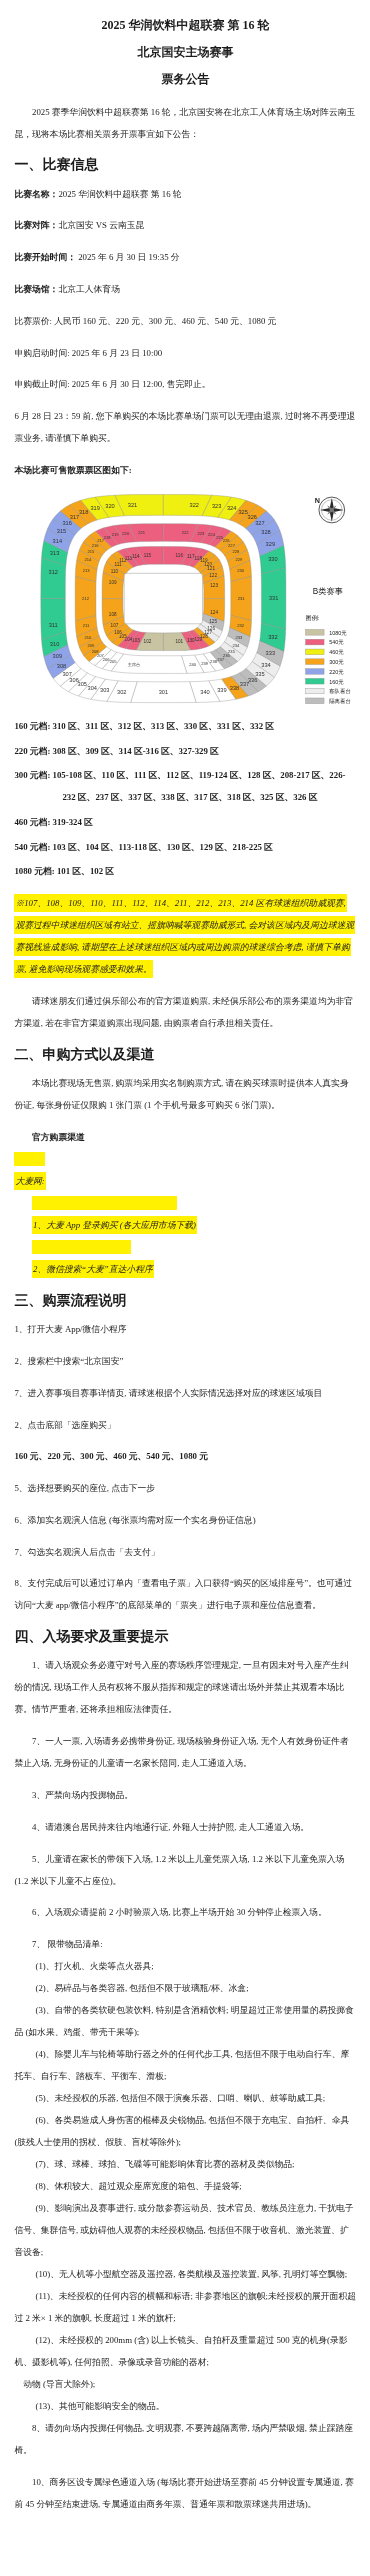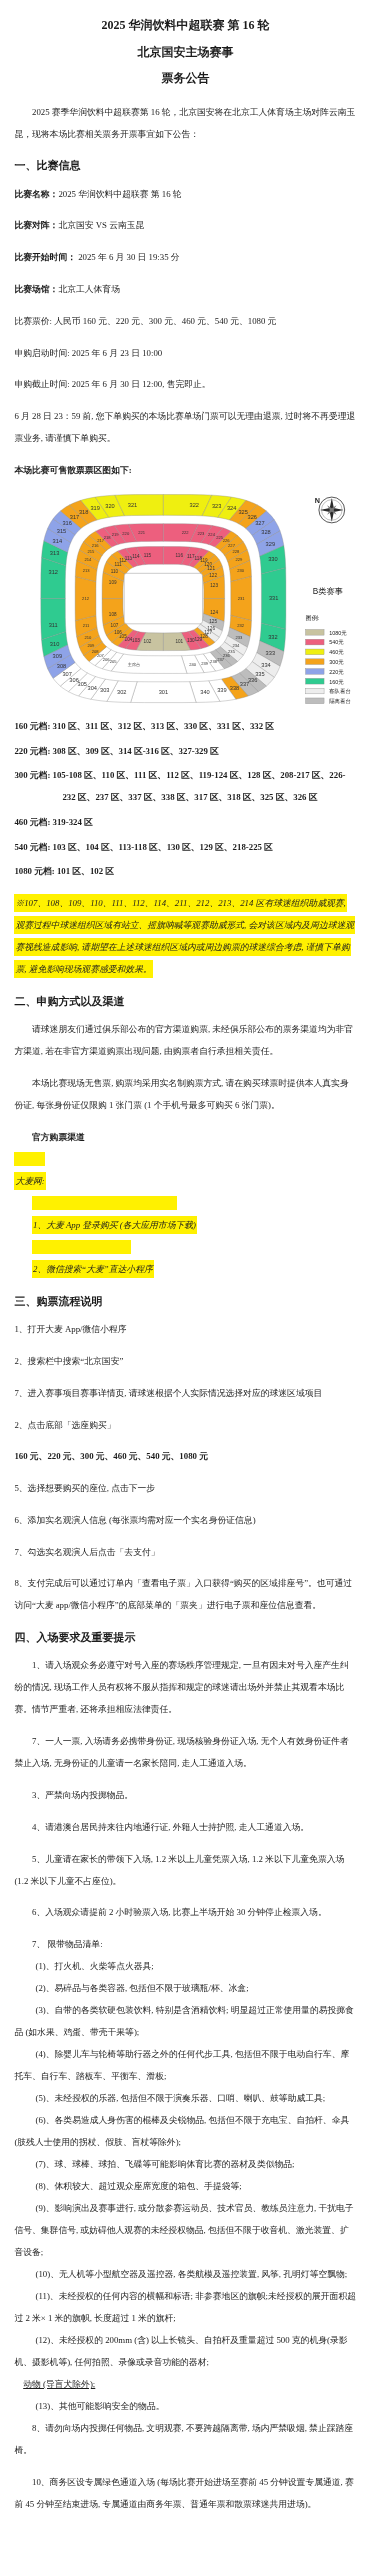--- a/index.html
+++ b/index.html
@@ -4,27 +4,27 @@
 <style>
   html,body{margin:0;padding:0;}
   body{
     width:371px;min-height:3161px;box-sizing:border-box;
     background:#ffffff;color:#1c1c1c;
     font-family:"Liberation Serif","DejaVu Serif",serif;
     padding:12.4px 14.4px 15.5px 14.4px;
   }
   .blk{font-size:8.8px;line-height:22px;margin:0;}
   .tc{font-size:12px;font-weight:700;text-align:center;line-height:27px;}
-  .tsp{margin-bottom:7.2px;font-family:Liberation Mono, monospace;}
-  .h{font-size:11px;font-weight:700;margin:7.2px 0 6.2px;}
+  .tsp{margin-bottom:7.2px;}
+  .h{font-size:14px;font-weight:700;margin:7.2px 0 6.2px;}
   .sp{margin-bottom:9.8px;}
   .mb5{margin-bottom:2.6px;}
   .mt12{margin-top:1px;}
   .ind{text-indent:2em;}
-  .ind1{text-indent:1em;text-decoration:underline;}
+  .ind1{text-indent:1em;}
   .sub{text-indent:2.4em;}
   .hang5{padding-left:48px;text-indent:-48px;}
   .b{font-weight:700;}
   .hl{background:#FFF100;padding:4.1px 1px;-webkit-box-decoration-break:clone;box-decoration-break:clone;font-style:italic;}
   .bar{height:14px;background:#FFF100;margin:4.1px 0;}
   .map-wrap{margin:4.1px 0 5.2px;}
   svg text{font-family:"Liberation Sans","DejaVu Sans",sans-serif;}
 </style>
 </head>
 <body>
@@ -286,22 +286,22 @@
         <rect x="566" y="413" width="36" height="11" fill="#BDBDBD" stroke="#8a8a8a" stroke-width="0.7"></rect>
         <text x="612" y="423" font-size="10.5" fill="#222">隔离看台</text>
       </svg></div>
     <div class="blk hang5 mb5"><span class="b">160 元档: 310 区、311 区、312 区、313 区、330 区、331 区、332 区</span></div>
     <div class="blk hang5 mb5"><span class="b">220 元档: 308 区、309 区、314 区-316 区、327-329 区</span></div>
     <div class="blk hang5 mb5"><span class="b">300 元档: 105-108 区、110 区、111 区、112 区、119-124 区、128 区、208-217 区、226-232 区、237 区、337 区、338 区、317 区、318 区、325 区、326 区</span></div>
     <div class="blk hang5 mb5"><span class="b">460 元档: 319-324 区</span></div>
     <div class="blk hang5 mb5"><span class="b">540 元档: 103 区、104 区、113-118 区、130 区、129 区、218-225 区</span></div>
     <div class="blk hang5 sp"><span class="b">1080 元档: 101 区、102 区</span></div>
     <div class="blk sp"><span class="hl">※107、108、109、110、111、112、114、211、212、213、214 区有球迷组织助威观赛, 观赛过程中球迷组织区域有站立、摇旗呐喊等观赛助威形式, 会对该区域内及周边球迷观赛视线造成影响, 请期望在上述球迷组织区域内或周边购票的球迷综合考虑, 谨慎下单购票, 避免影响现场观赛感受和效果。</span></div>
+    <div class="blk ind sp"><span>请球迷朋友们通过俱乐部公布的官方渠道购票, 未经俱乐部公布的票务渠道均为非官方渠道, 若在非官方渠道购票出现问题, 由购票者自行承担相关责任。</span></div>
     <div class="blk h"><span class="b">二、申购方式以及渠道</span></div>
-    <div class="blk ind sp"><span>请球迷朋友们通过俱乐部公布的官方渠道购票, 未经俱乐部公布的票务渠道均为非官方渠道, 若在非官方渠道购票出现问题, 由购票者自行承担相关责任。</span></div>
     <div class="blk ind sp"><span>本场比赛现场无售票, 购票均采用实名制购票方式, 请在购买球票时提供本人真实身份证, 每张身份证仅限购 1 张门票 (1 个手机号最多可购买 6 张门票)。</span></div>
     <div class="blk ind"><span class="b">官方购票渠道</span></div>
     <div class="blk bar" style="width: 31px;"></div>
     <div class="blk "><span class="hl">大麦网:</span></div>
     <div class="blk bar" style="width: 145px; margin-left: 17.5px;"></div>
     <div class="blk ind"><span class="hl">1、大麦 App 登录购买 (各大应用市场下载)</span></div>
     <div class="blk bar" style="width: 99px; margin-left: 17.5px;"></div>
     <div class="blk ind sp"><span class="hl">2、微信搜索“大麦”直达小程序</span></div>
     <div class="blk h"><span class="b">三、购票流程说明</span></div>
     <div class="blk sp"><span>1、打开大麦 App/微信小程序</span></div>

